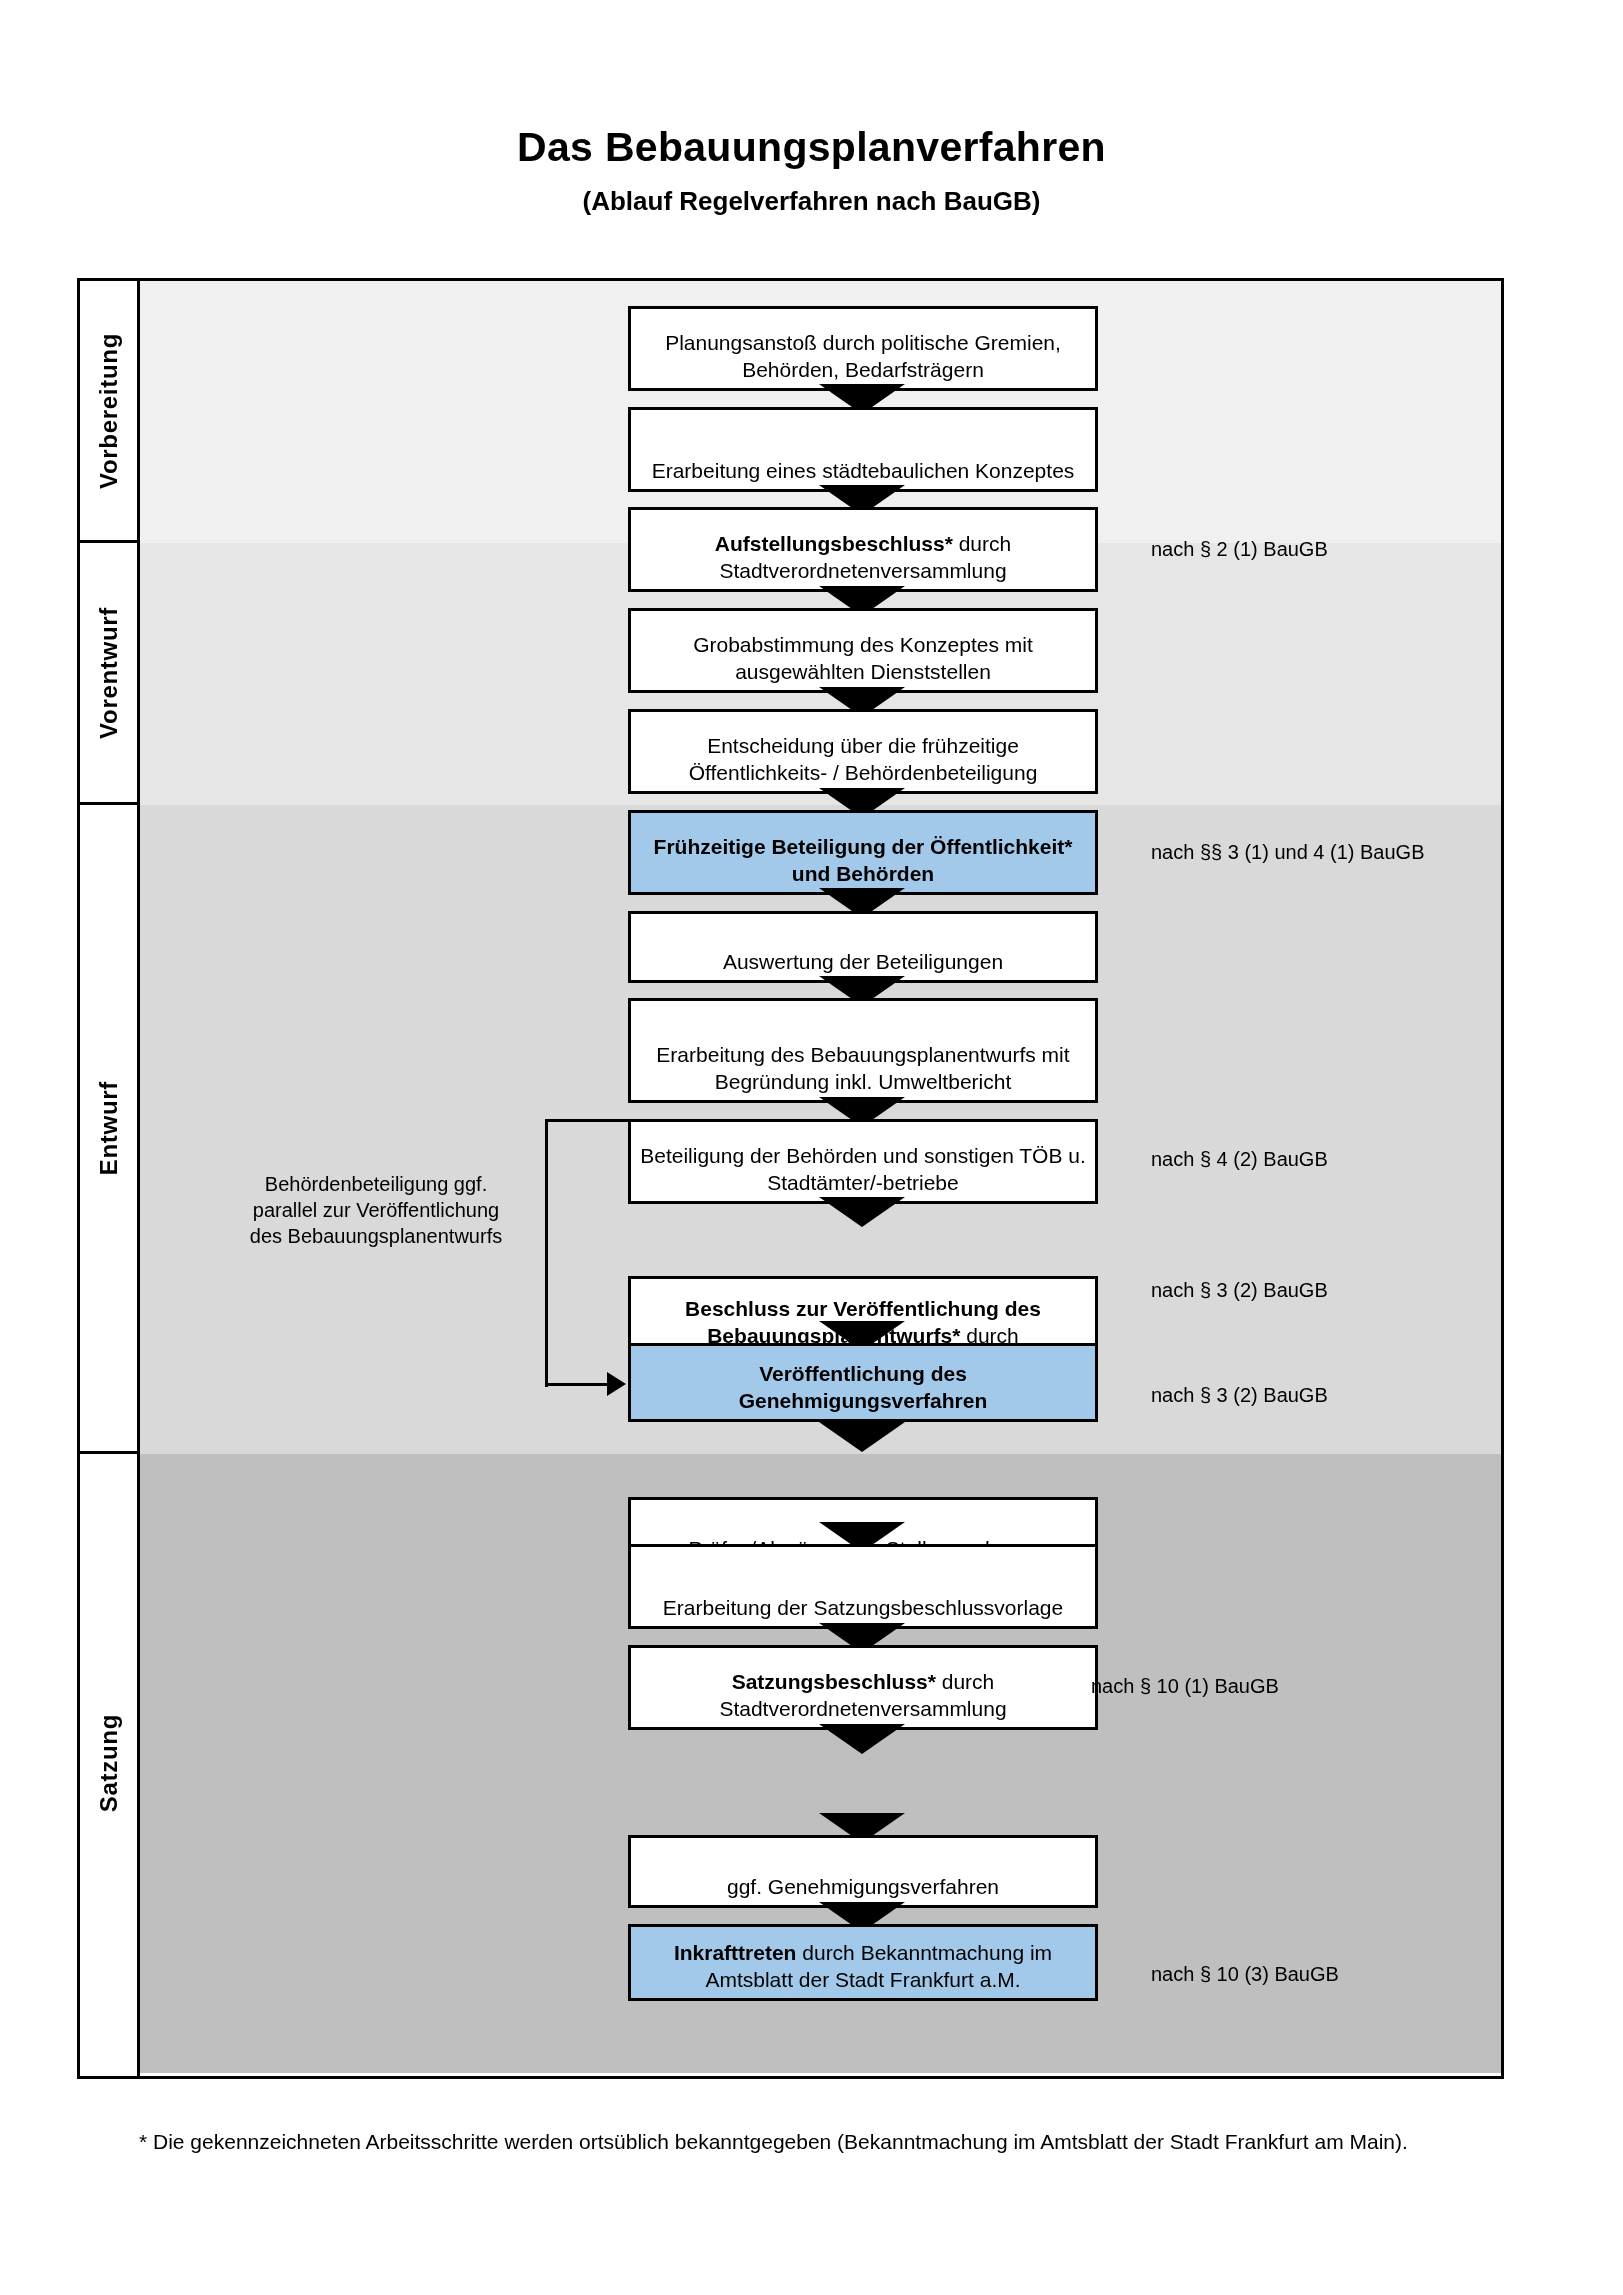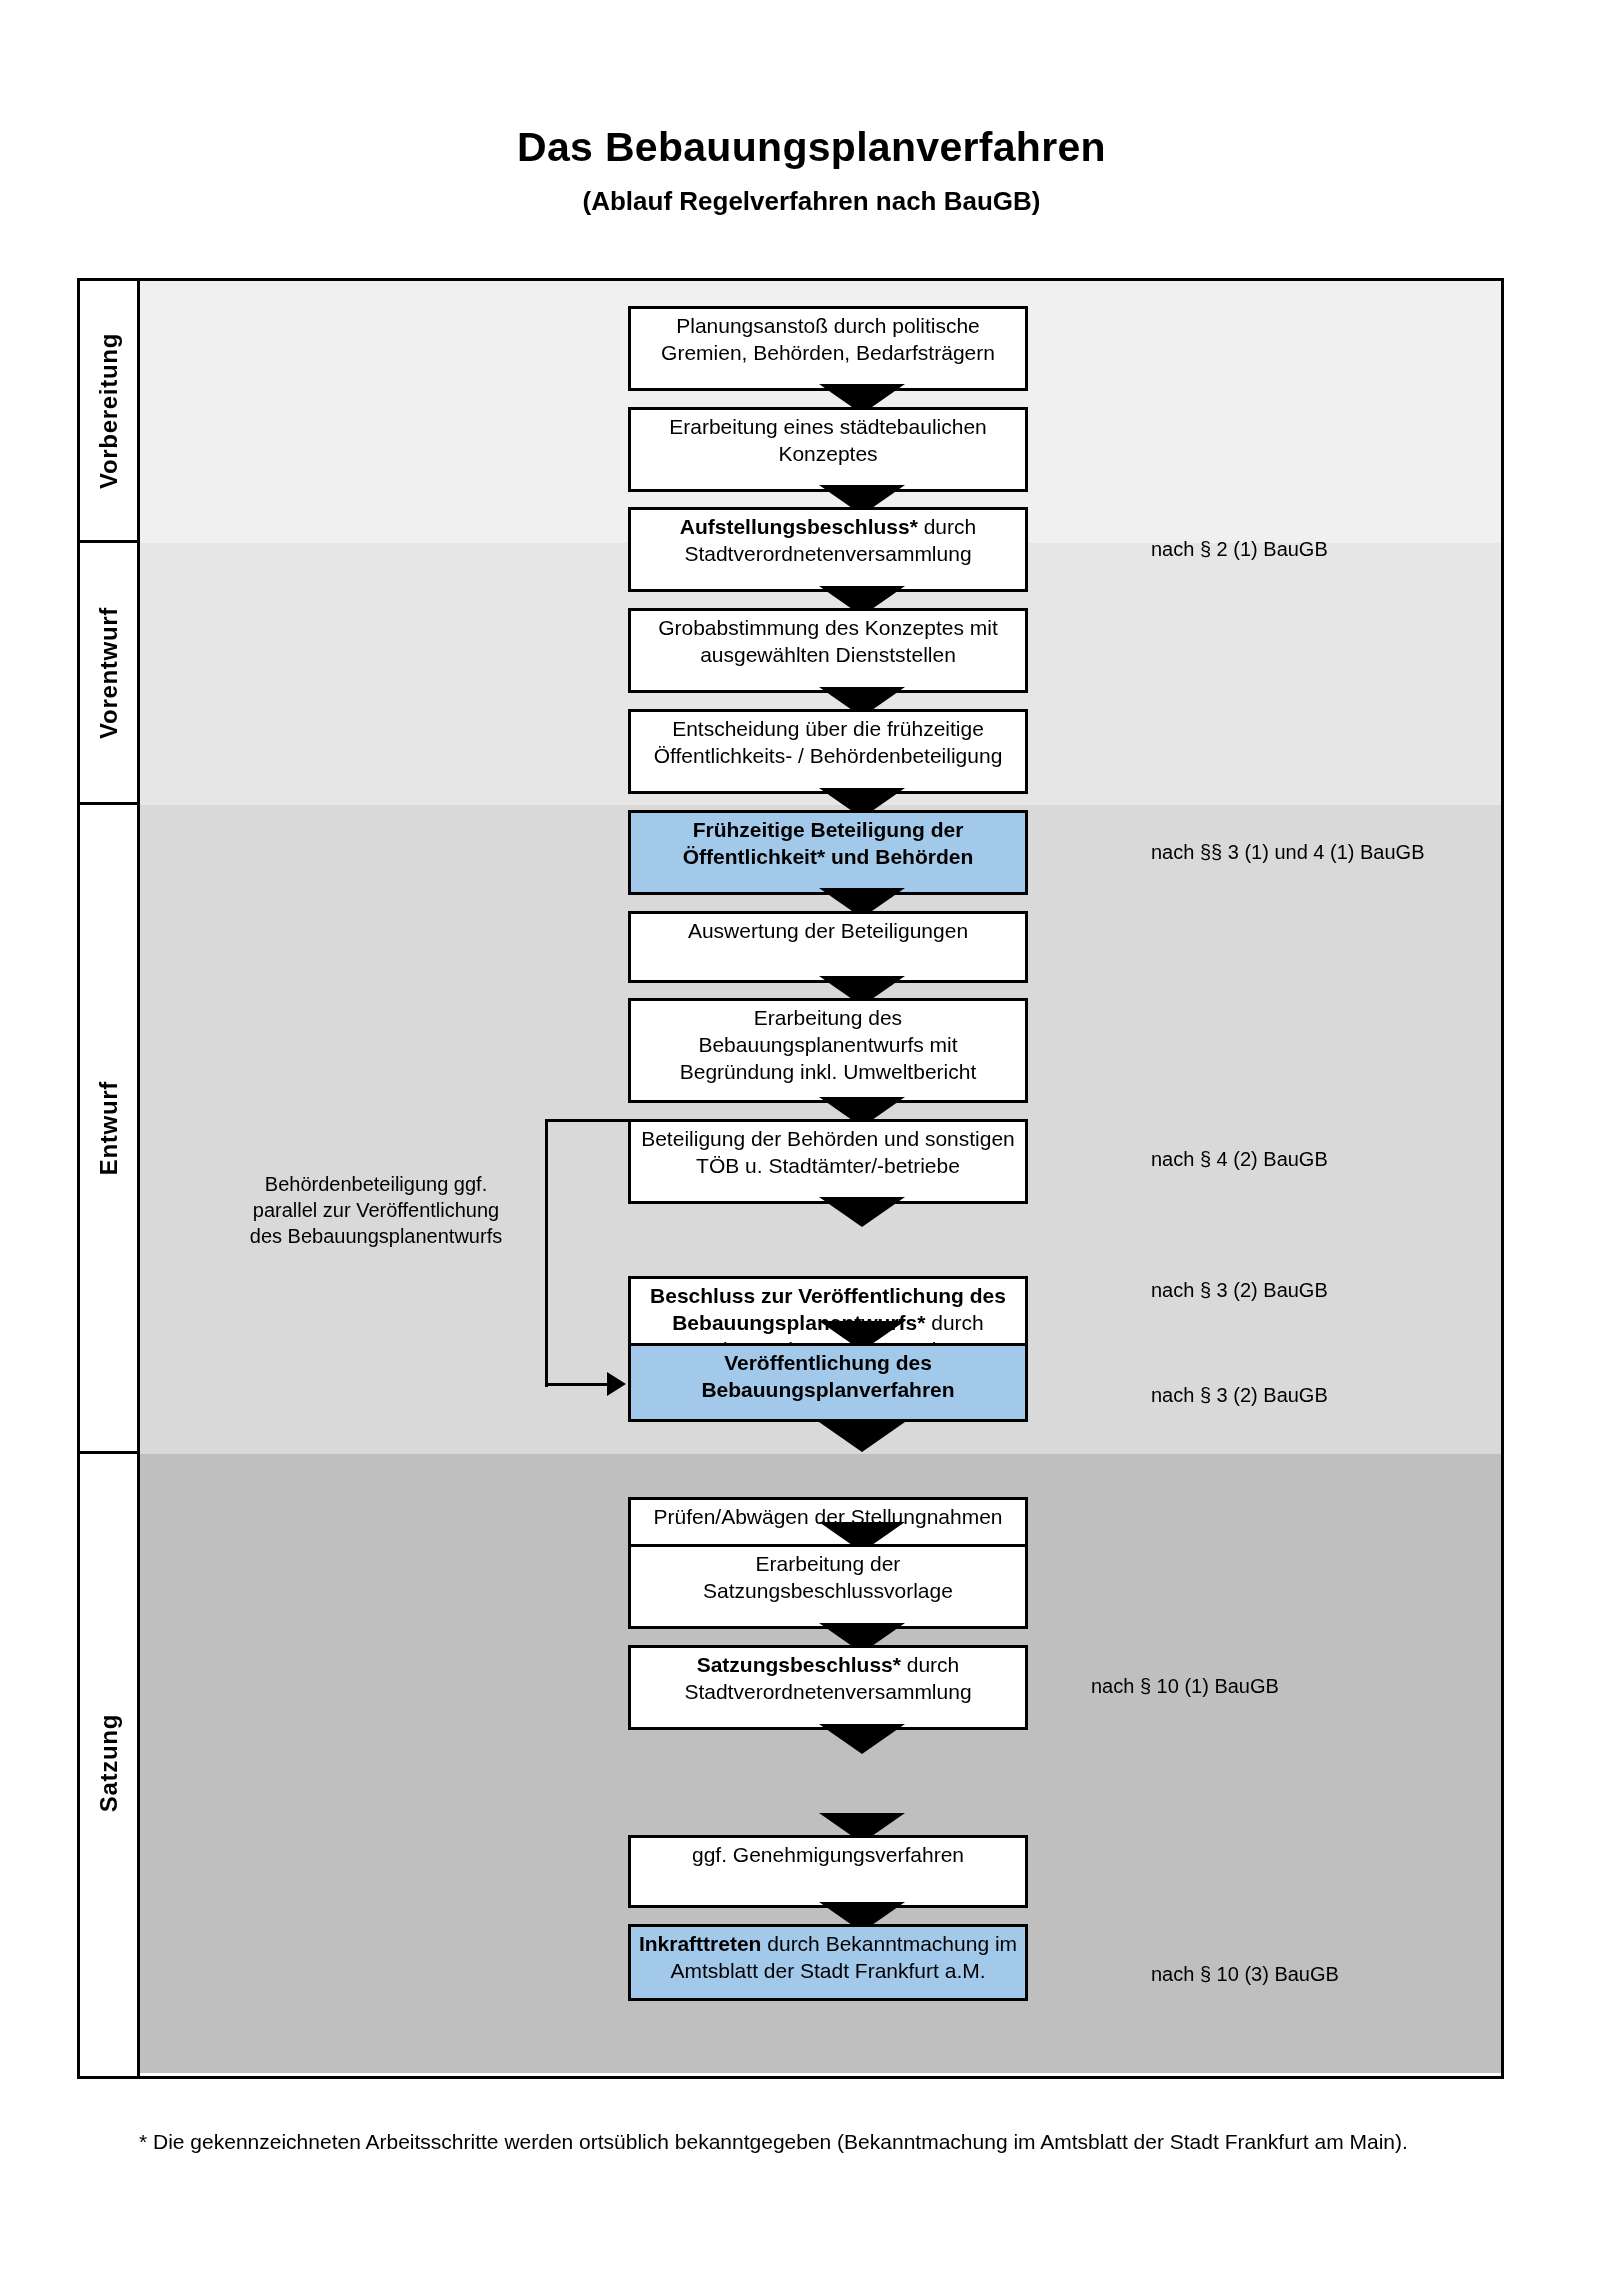--- a/index.html
+++ b/index.html
@@ -89,26 +89,26 @@
   }
   .band-prep     { background: #f0f0f0; }
   .band-pre      { background: #e6e6e6; }
   .band-draft    { background: #d9d9d9; }
   .band-statute  { background: #bfbfbf; }
 
   
   .node {
     position: absolute;
     left: 488px;
-    width: 400px;
+    width: 470px;
     box-sizing: border-box;
     border: 3.9px solid #000000;
     background: #ffffff;
     display: flex;
-    align-items: flex-start;
+    align-items: flex-end;
     justify-content: center;
     text-align: center;
     font-size: 21px;
     line-height: 1.28;
     padding: 3.9px 7.9px;
   }
   .node.blue { background: #a3c9ea; }
   .node .b { font-weight: bold; }
 
   
@@ -235,21 +235,21 @@
       <span>Beteiligung der Behörden und sonstigen TÖB u. Stadtämter/-betriebe</span>
     </div>
     <div class="arrow" style="top:916px"></div>
 
     <div class="node" style="top:995px; height:108px">
       <span><span class="b">Beschluss zur Veröffentlichung des Bebauungsplanentwurfs*</span><span> durch Stadtverordnetenversammlung</span></span>
     </div>
     <div class="arrow" style="top:1040px"></div>
 
     <div class="node blue" style="top:1062px; height:79px">
-      <span class="b">Veröffentlichung des Bebauungsplanverfahren</span>
+      <span class="b">Veröffentlichung des Genehmigungsverfahren</span>
     </div>
     <div class="arrow" style="top:1141px"></div>
 
     <div class="connector conn-top" style="left:405px; top:838px; width:85px;"></div>
     <div class="connector conn-left" style="left:405px; top:838px; height:268px;"></div>
     <div class="connector conn-bot" style="left:405px; top:1102px; width:65px;"></div>
     <div class="connector conn-head" style="left:467px; top:1091px;"></div>
 
     <div class="sidenote" style="left:105px; top:890px;">Behördenbeteiligung ggf. parallel zur Veröffentlichung des Bebauungsplanentwurfs</div>
 

